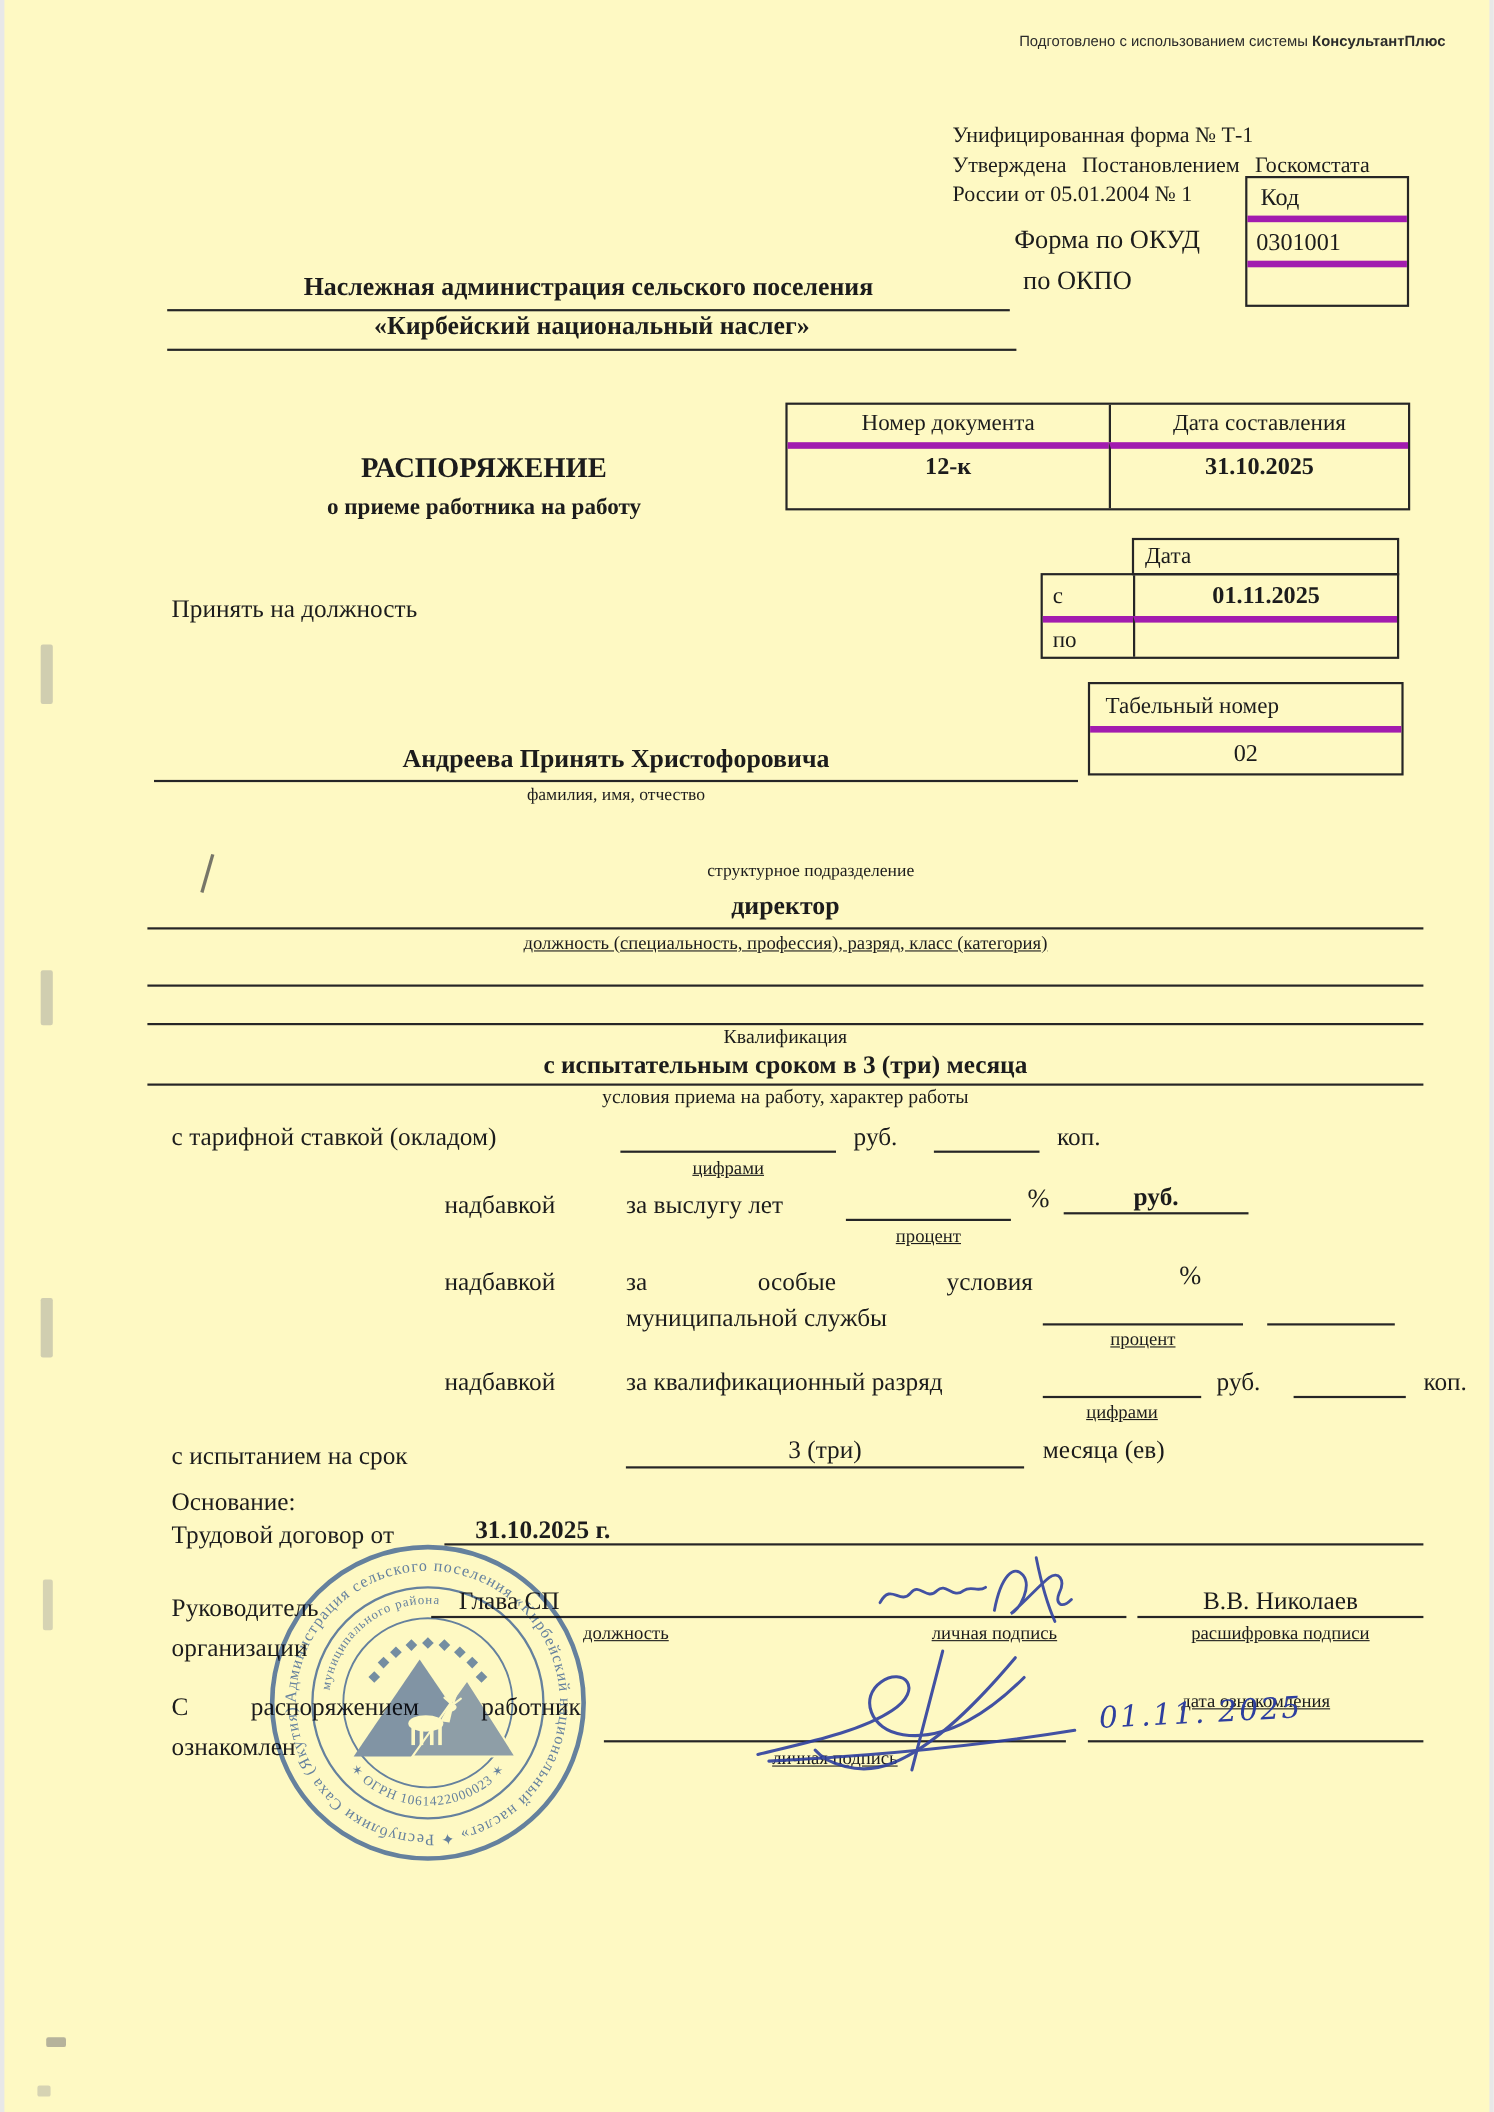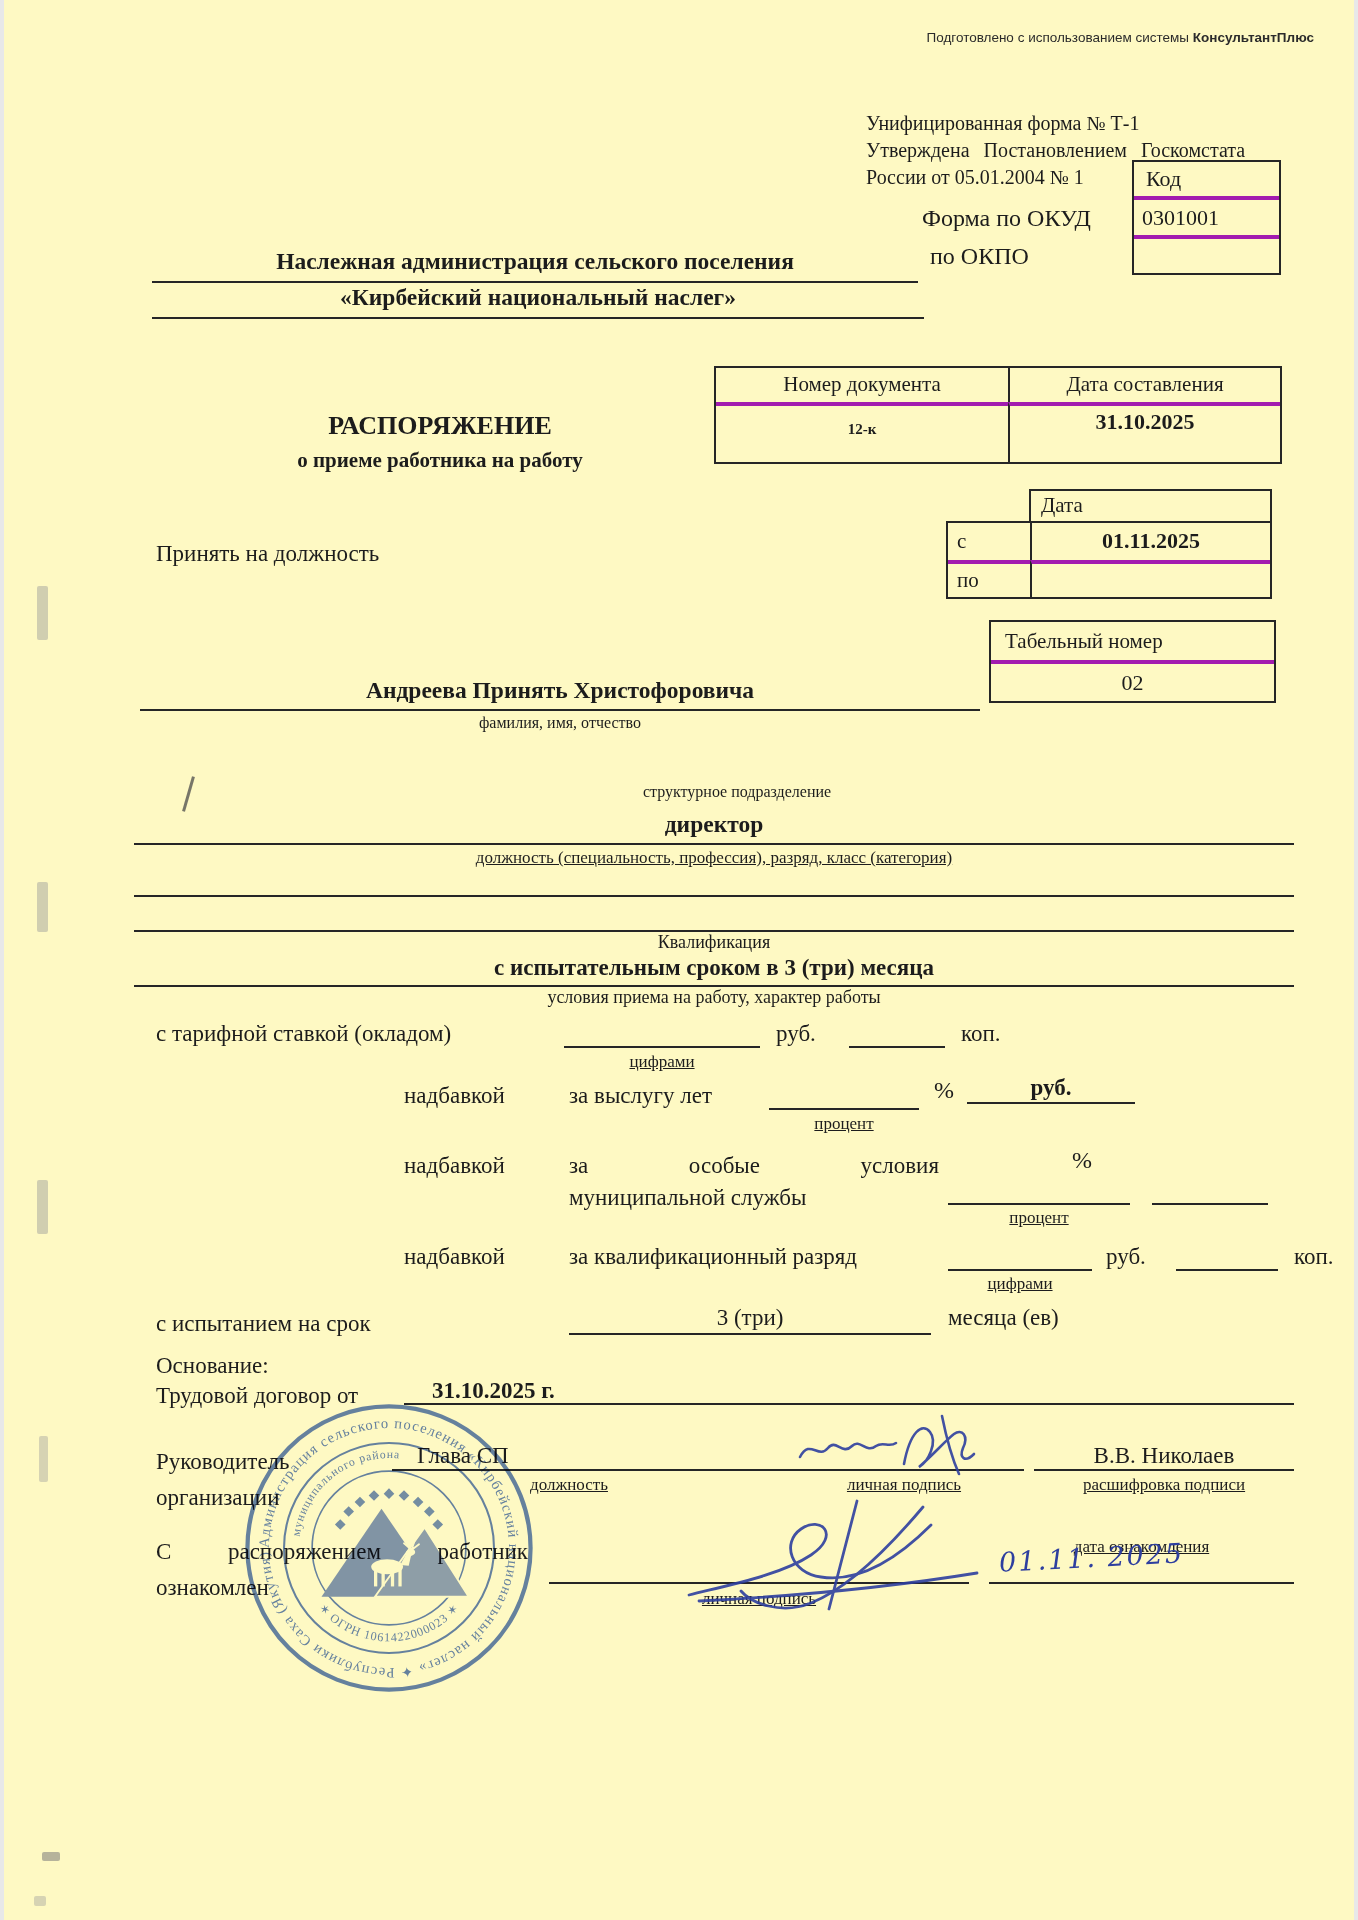--- a/index.html
+++ b/index.html
@@ -15,21 +15,21 @@
   .u3{border-bottom:2.5px solid #262626;}
   .c{text-align:center;}
   .b{font-weight:700;}
   .cap{font-size:17px;text-align:center;color:#1d1d1d;text-decoration:underline;}
   .scap{font-size:16px;text-align:center;color:#1d1d1d;}
   .sans{font-family:"Liberation Sans","DejaVu Sans",sans-serif;}
   .jflex{display:flex;justify-content:space-between;}
   .grid-border{border:2.5px solid #262626;box-sizing:border-box;}
   .cell{display:flex;align-items:center;justify-content:center;box-sizing:border-box;}
   .bl{border-left:2px solid #262626;}
-  .bt{border-top:4px solid #a21caf;font-family:Liberation Serif, serif;}
+  .bt{border-top:6px solid #a21caf;font-family:Liberation Serif, serif;}
   .artifact{position:absolute;background:#9a9a9a;border-radius:2px;}
   .hand{color:#2e3f9f;font-style:italic;letter-spacing:2px;font-size:27px;
         transform:rotate(-3deg);font-family:"DejaVu Serif",serif;}
   svg{display:block;}
 </style>
 </head>
 <body>
 
 <div class="page">
 
@@ -54,21 +54,21 @@
 
   <div class="el u3 c b" style="left:148px;top:247px;width:766px;font-size:23.5px;padding-bottom:5px">Наслежная администрация сельского поселения</div>
   <div class="el u3 c b" style="left:148px;top:283px;width:772px;font-size:23.5px;padding-bottom:5px">«Кирбейский национальный наслег»</div>
 
   <div class="el c b" style="left:218px;top:410px;width:436px;font-size:26px">РАСПОРЯЖЕНИЕ</div>
   <div class="el c b" style="left:218px;top:448px;width:436px;font-size:21px">о приеме работника на работу</div>
 
   <div class="el grid-border" style="left:710px;top:366px;width:568px;height:98px;display:grid;grid-template-columns:292px 1fr;grid-template-rows:34px 1fr">
     <div class="cell" style="font-size:21px">Номер документа</div>
     <div class="cell bl" style="font-size:21px">Дата составления</div>
-    <div class="cell bt b" style="align-items:flex-start;padding-top:14px;font-size:15px">12-к</div>
+    <div class="cell bt b" style="align-items:flex-start;padding-top:3px;font-size:22px">12-к</div>
     <div class="cell bl bt b" style="align-items:flex-start;padding-top:3px;font-size:22px">31.10.2025</div>
   </div>
 
   <div class="el" style="left:152px;top:540px">Принять на должность</div>
   <div class="el grid-border" style="left:1025px;top:489px;width:243px;height:34px;line-height:29px;padding-left:10px;font-size:21px">Дата</div>
   <div class="el grid-border" style="left:942px;top:521px;width:326px;height:78px;display:grid;grid-template-columns:82px 1fr;grid-template-rows:1fr 1fr">
     <div class="cell" style="justify-content:flex-start;padding-left:9px;font-size:21px">с</div>
     <div class="cell bl b" style="font-size:22px">01.11.2025</div>
     <div class="cell bt" style="justify-content:flex-start;padding-left:9px;font-size:21px">по</div>
     <div class="cell bl bt"></div>

